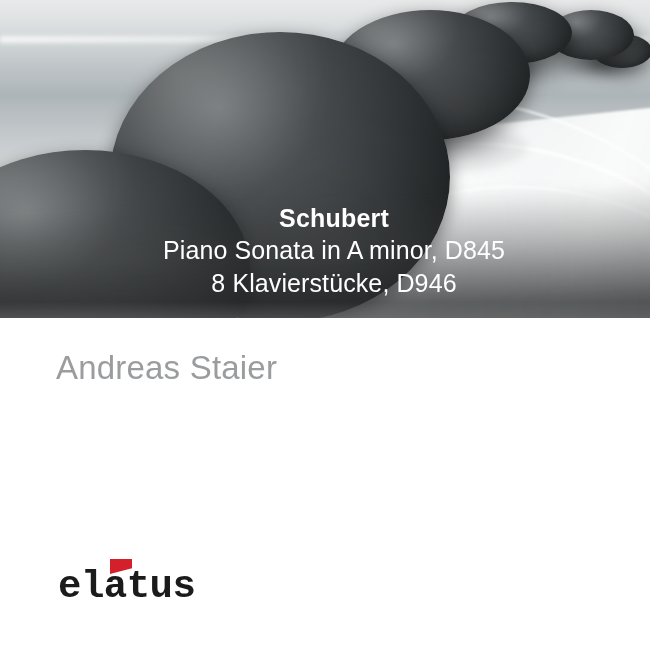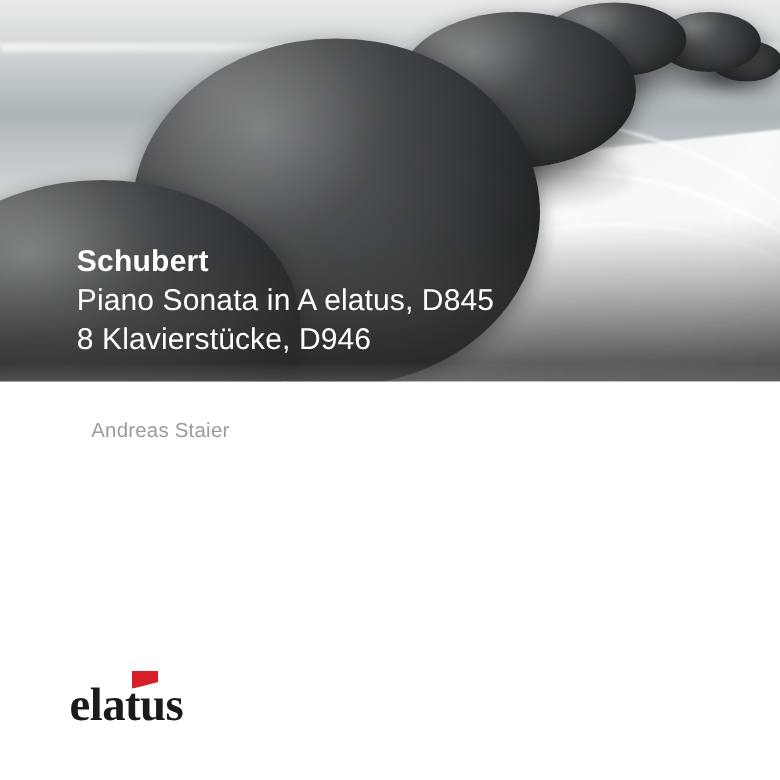--- a/index.html
+++ b/index.html
@@ -13,20 +13,21 @@
     font-family: "Liberation Sans", sans-serif;
     overflow: hidden;
   }
 
   #cover {
     position: relative;
     width: 650px;
     height: 650px;
     background: #0c4a6e;
     overflow: hidden;
+    text-align: center;
   }
 
   
   .photo {
     position: absolute;
     left: 0;
     top: 0;
     width: 650px;
     height: 318px;
     overflow: hidden;
@@ -174,37 +175,37 @@
   .lower {
     position: absolute;
     left: 0;
     top: 318px;
     width: 650px;
     height: 332px;
     background: #ffffff;
   }
   .artist {
     position: absolute;
-    left: 76px;
+    left: 56px;
     top: 31px;
-    font-size: 17px;
+    font-size: 33px;
     color: #9a9c9e;
     letter-spacing: 0.2px;
   }
 
   
   .logo {
     position: absolute;
     left: 58px;
     top: 250px;
     display: flex;
     align-items: flex-start;
   }
   .logo-text {
-    font-family: Liberation Serif, serif;
+    font-family: Liberation Mono, monospace;
     font-size: 39px;
     font-weight: bold;
     color: #1b1b1b;
     letter-spacing: -0.5px;
     line-height: 1;
   }
   .logo-flag {
     position: absolute;
     left: 52px;
     top: -9px;
@@ -237,21 +238,21 @@
     <div class="boulder b3"></div>
     <div class="boulder b2"></div>
     <div class="boulder b1"></div>
 
     <div class="beach-dark"></div>
     <div class="photo-fade"></div>
   </div>
 
   <div class="titles">
     <div class="composer">Schubert</div>
-    <div class="work">Piano Sonata in A elatus, D845</div>
+    <div class="work">Piano Sonata in A minor, D845</div>
     <div class="work">8 Klavierstücke, D946</div>
   </div>
 
   <div class="lower">
     <div class="artist">Andreas Staier</div>
 
     <div class="logo">
       <span class="logo-text">elatus</span>
       <span class="logo-flag"></span>
     </div>

